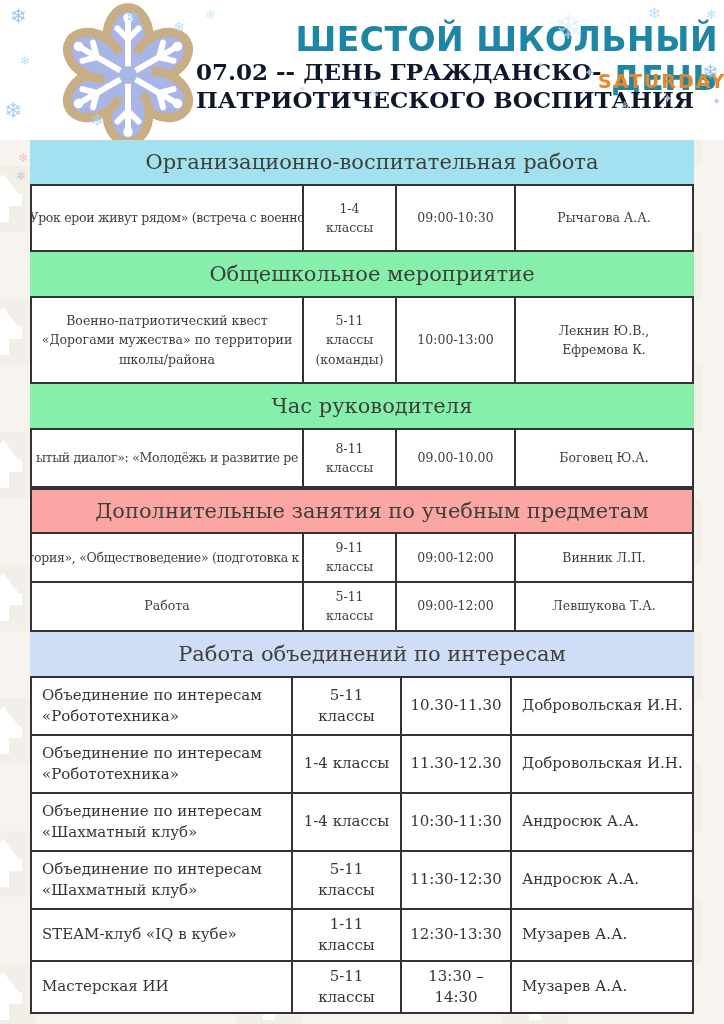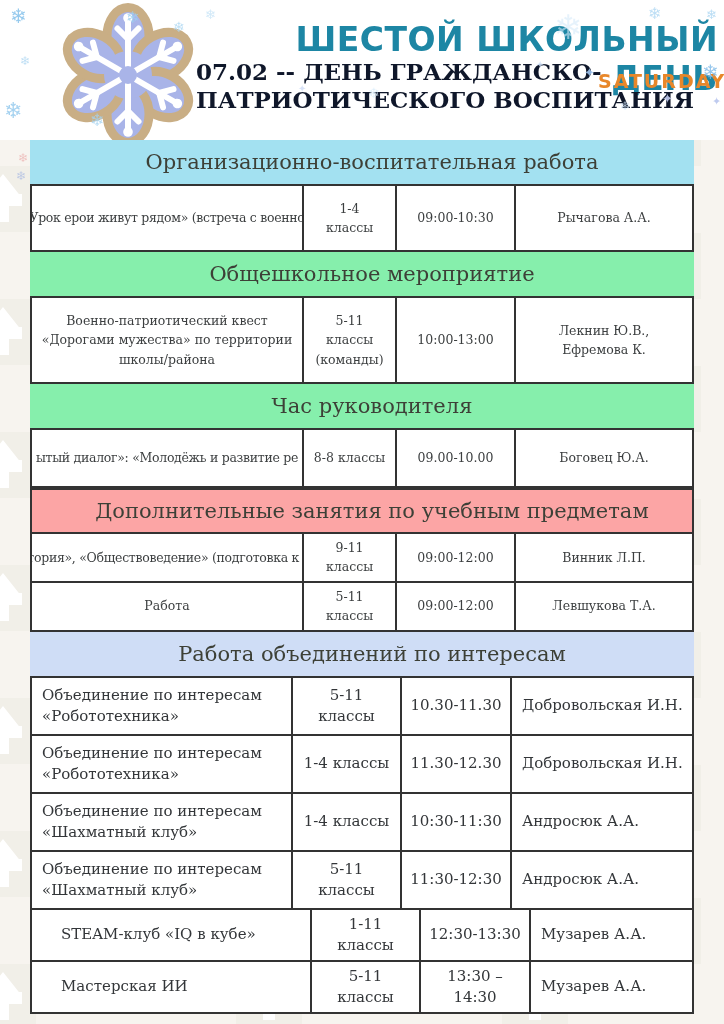--- a/index.html
+++ b/index.html
@@ -36,21 +36,21 @@
   .cell{display:flex;align-items:center;justify-content:center;text-align:center;
         white-space:pre-line;padding:4px 8px;color:#3c3f40;font-size:12.5px;line-height:1.55;
         border-left:2px solid #333;min-width:0;overflow:hidden;}
   .cell:first-child{border-left:none;padding-left:8px;}
   .cell.clip{white-space:nowrap;letter-spacing:-.3px;}
   .sec0 .row{min-height:64px;}
   .sec1 .row{min-height:84px;}
   .sec2 .row{min-height:56px;}
   .sec3 .row{min-height:44px;}
   .sec4 .row{grid-template-columns:259px 109px 110px 1fr;min-height:56px;}
-  .sec4 .row:nth-child(5),.sec4 .row:nth-child(6){min-height:42px;padding-left:19px;}
+  .sec4 .row:nth-child(5),.sec4 .row:nth-child(6){min-height:42px;}
   .sec4 .cell{font-size:15px;line-height:1.4;color:#333639;}
   .sec4 .cell.activity,.sec4 .cell.teacher{justify-content:flex-start;text-align:left;padding-left:10px;}
 </style>
 </head>
 <body>
 
 <div class="page">
 
   <div class="pattern">
     <svg id="pattern-svg" width="724" height="884">
@@ -482,21 +482,21 @@
             <div class="cell time">10:00-13:00</div>
             <div class="cell teacher">Лекнин Ю.В., Ефремова К.</div>
           </div>
         </div>
       </div>
       <div class="section sec2">
         <div class="section-header style-periwinkle">Час руководителя</div>
         <div class="rows">
           <div class="row">
             <div class="cell activity clip">ытый диалог»: «Молодёжь и развитие ре</div>
-            <div class="cell classes">8-8 классы</div>
+            <div class="cell classes">8-11 классы</div>
             <div class="cell time">09.00-10.00</div>
             <div class="cell teacher">Боговец Ю.А.</div>
           </div>
         </div>
       </div>
       <div class="section sec3">
         <div class="section-header style-plain">Дополнительные занятия по учебным предметам</div>
         <div class="rows">
           <div class="row">
             <div class="cell activity clip">стория», «Обществоведение» (подготовка к Ц</div>

